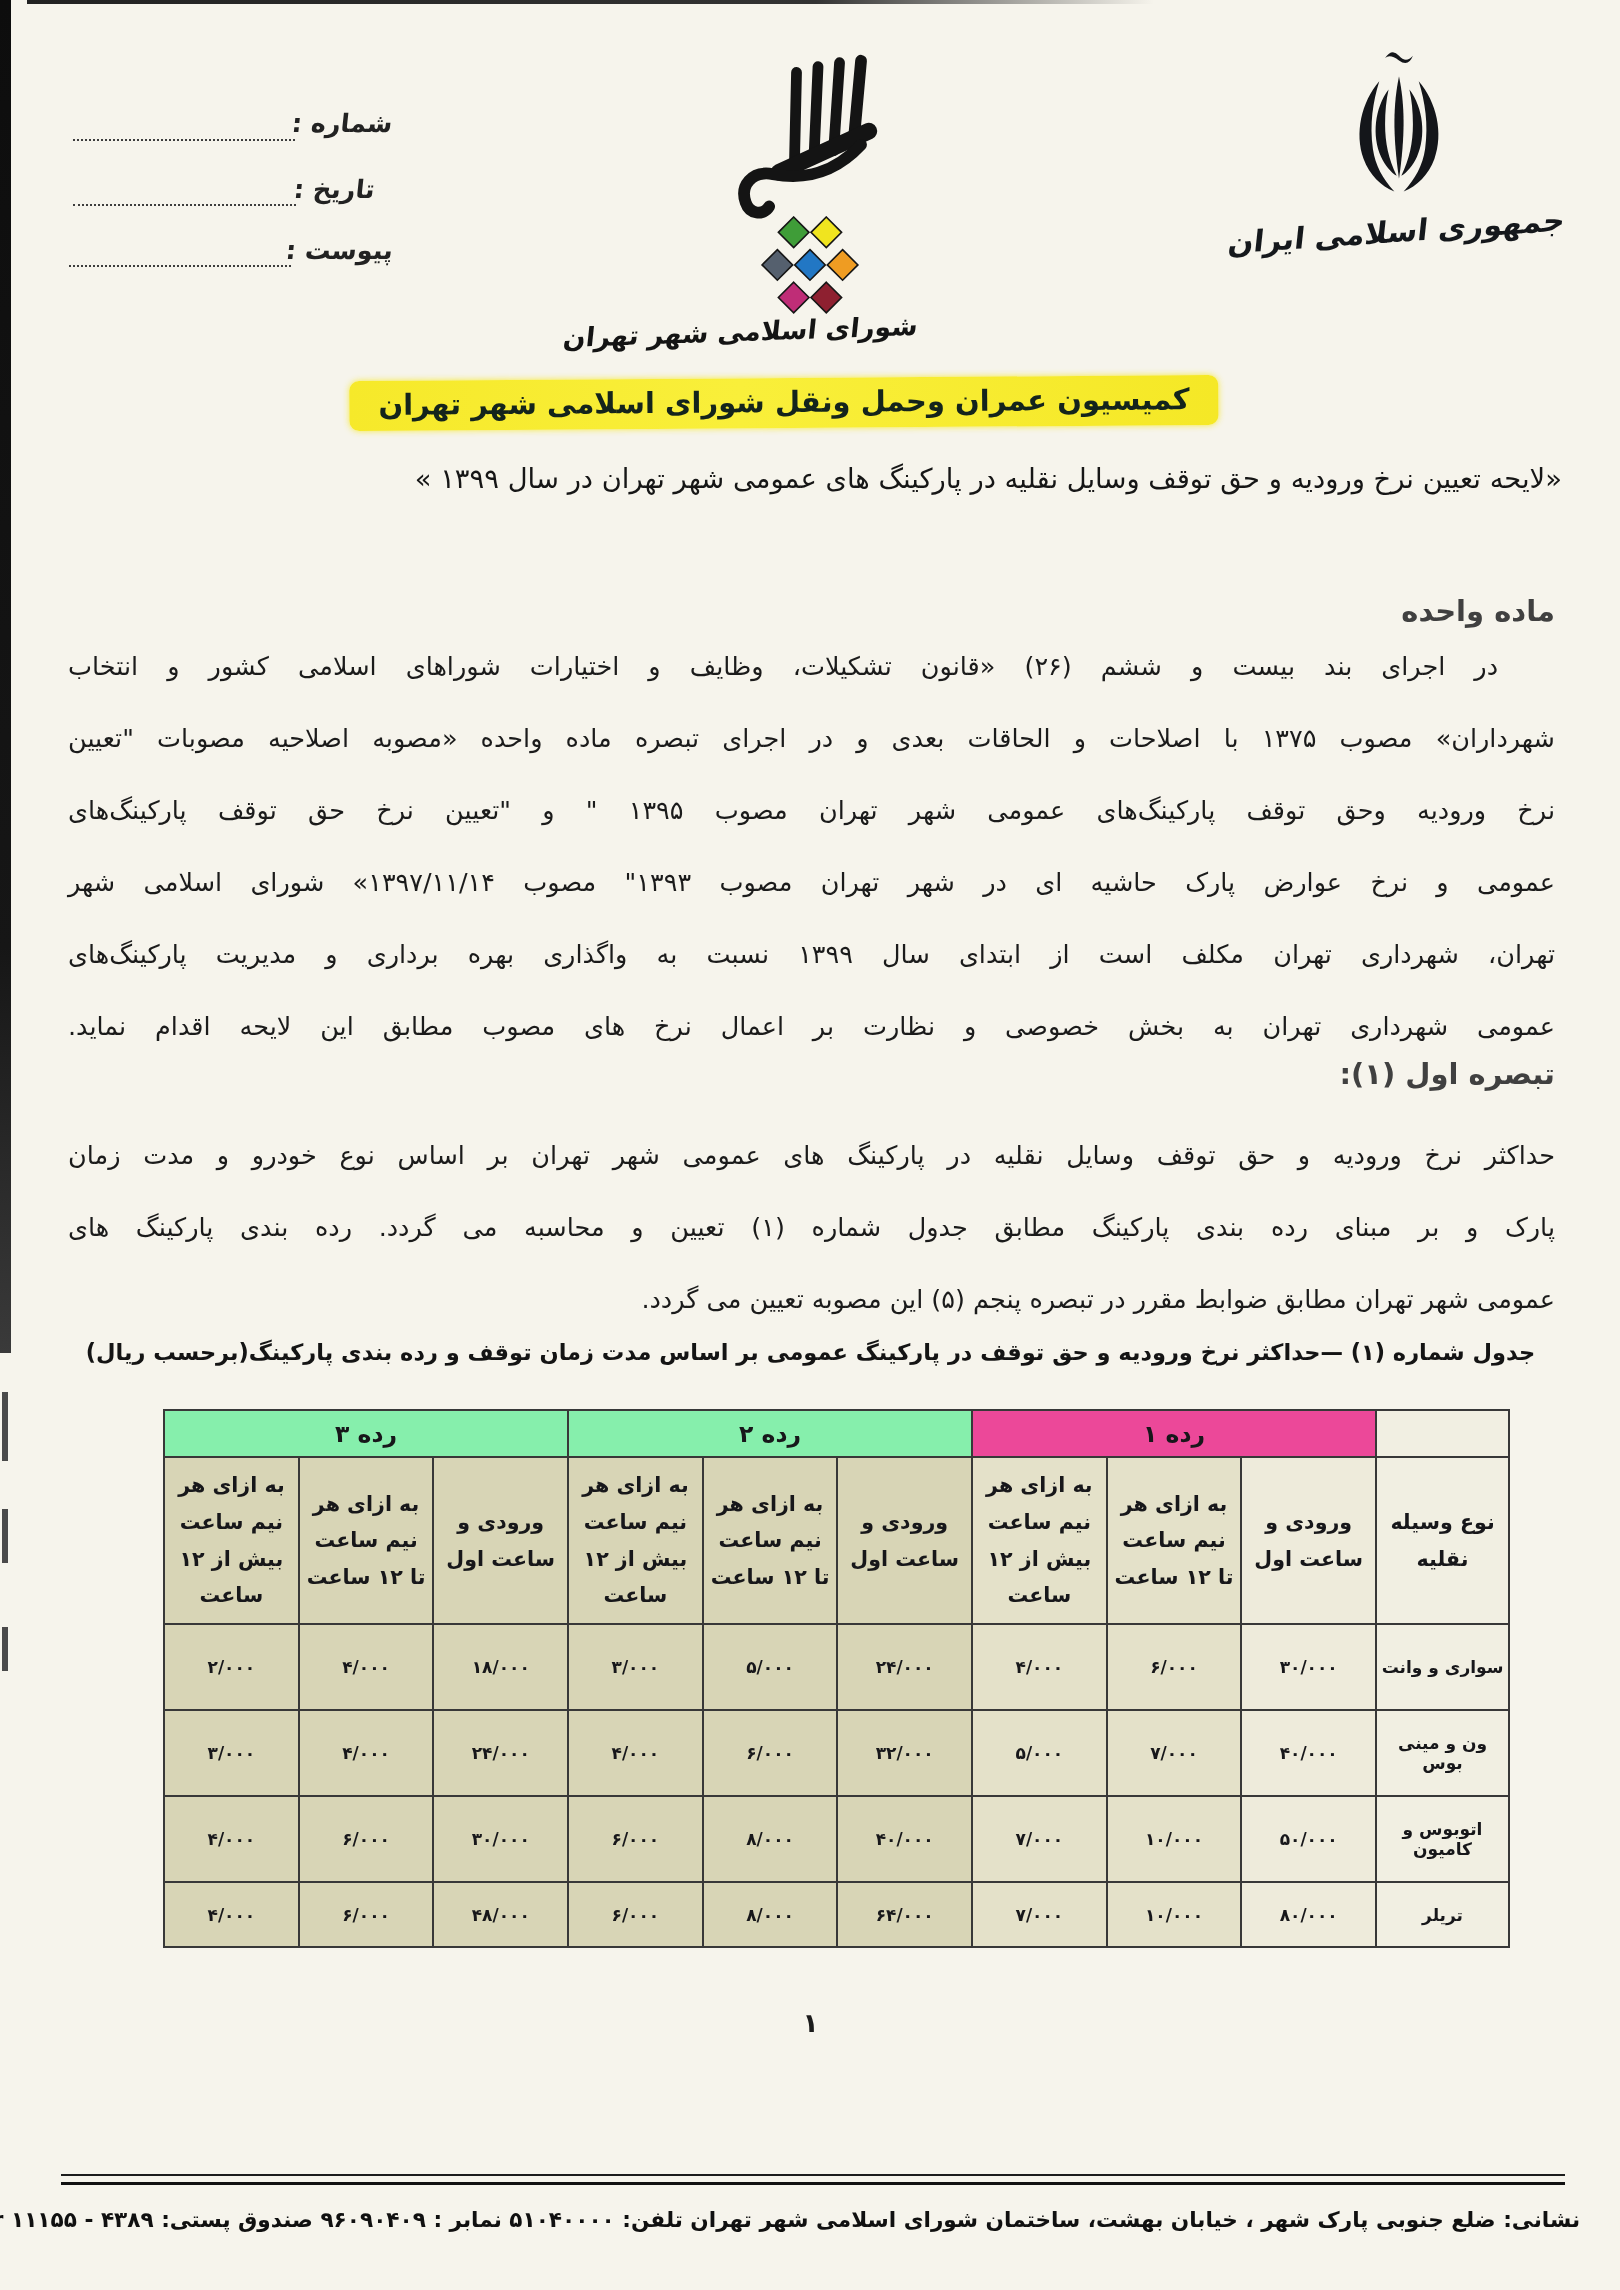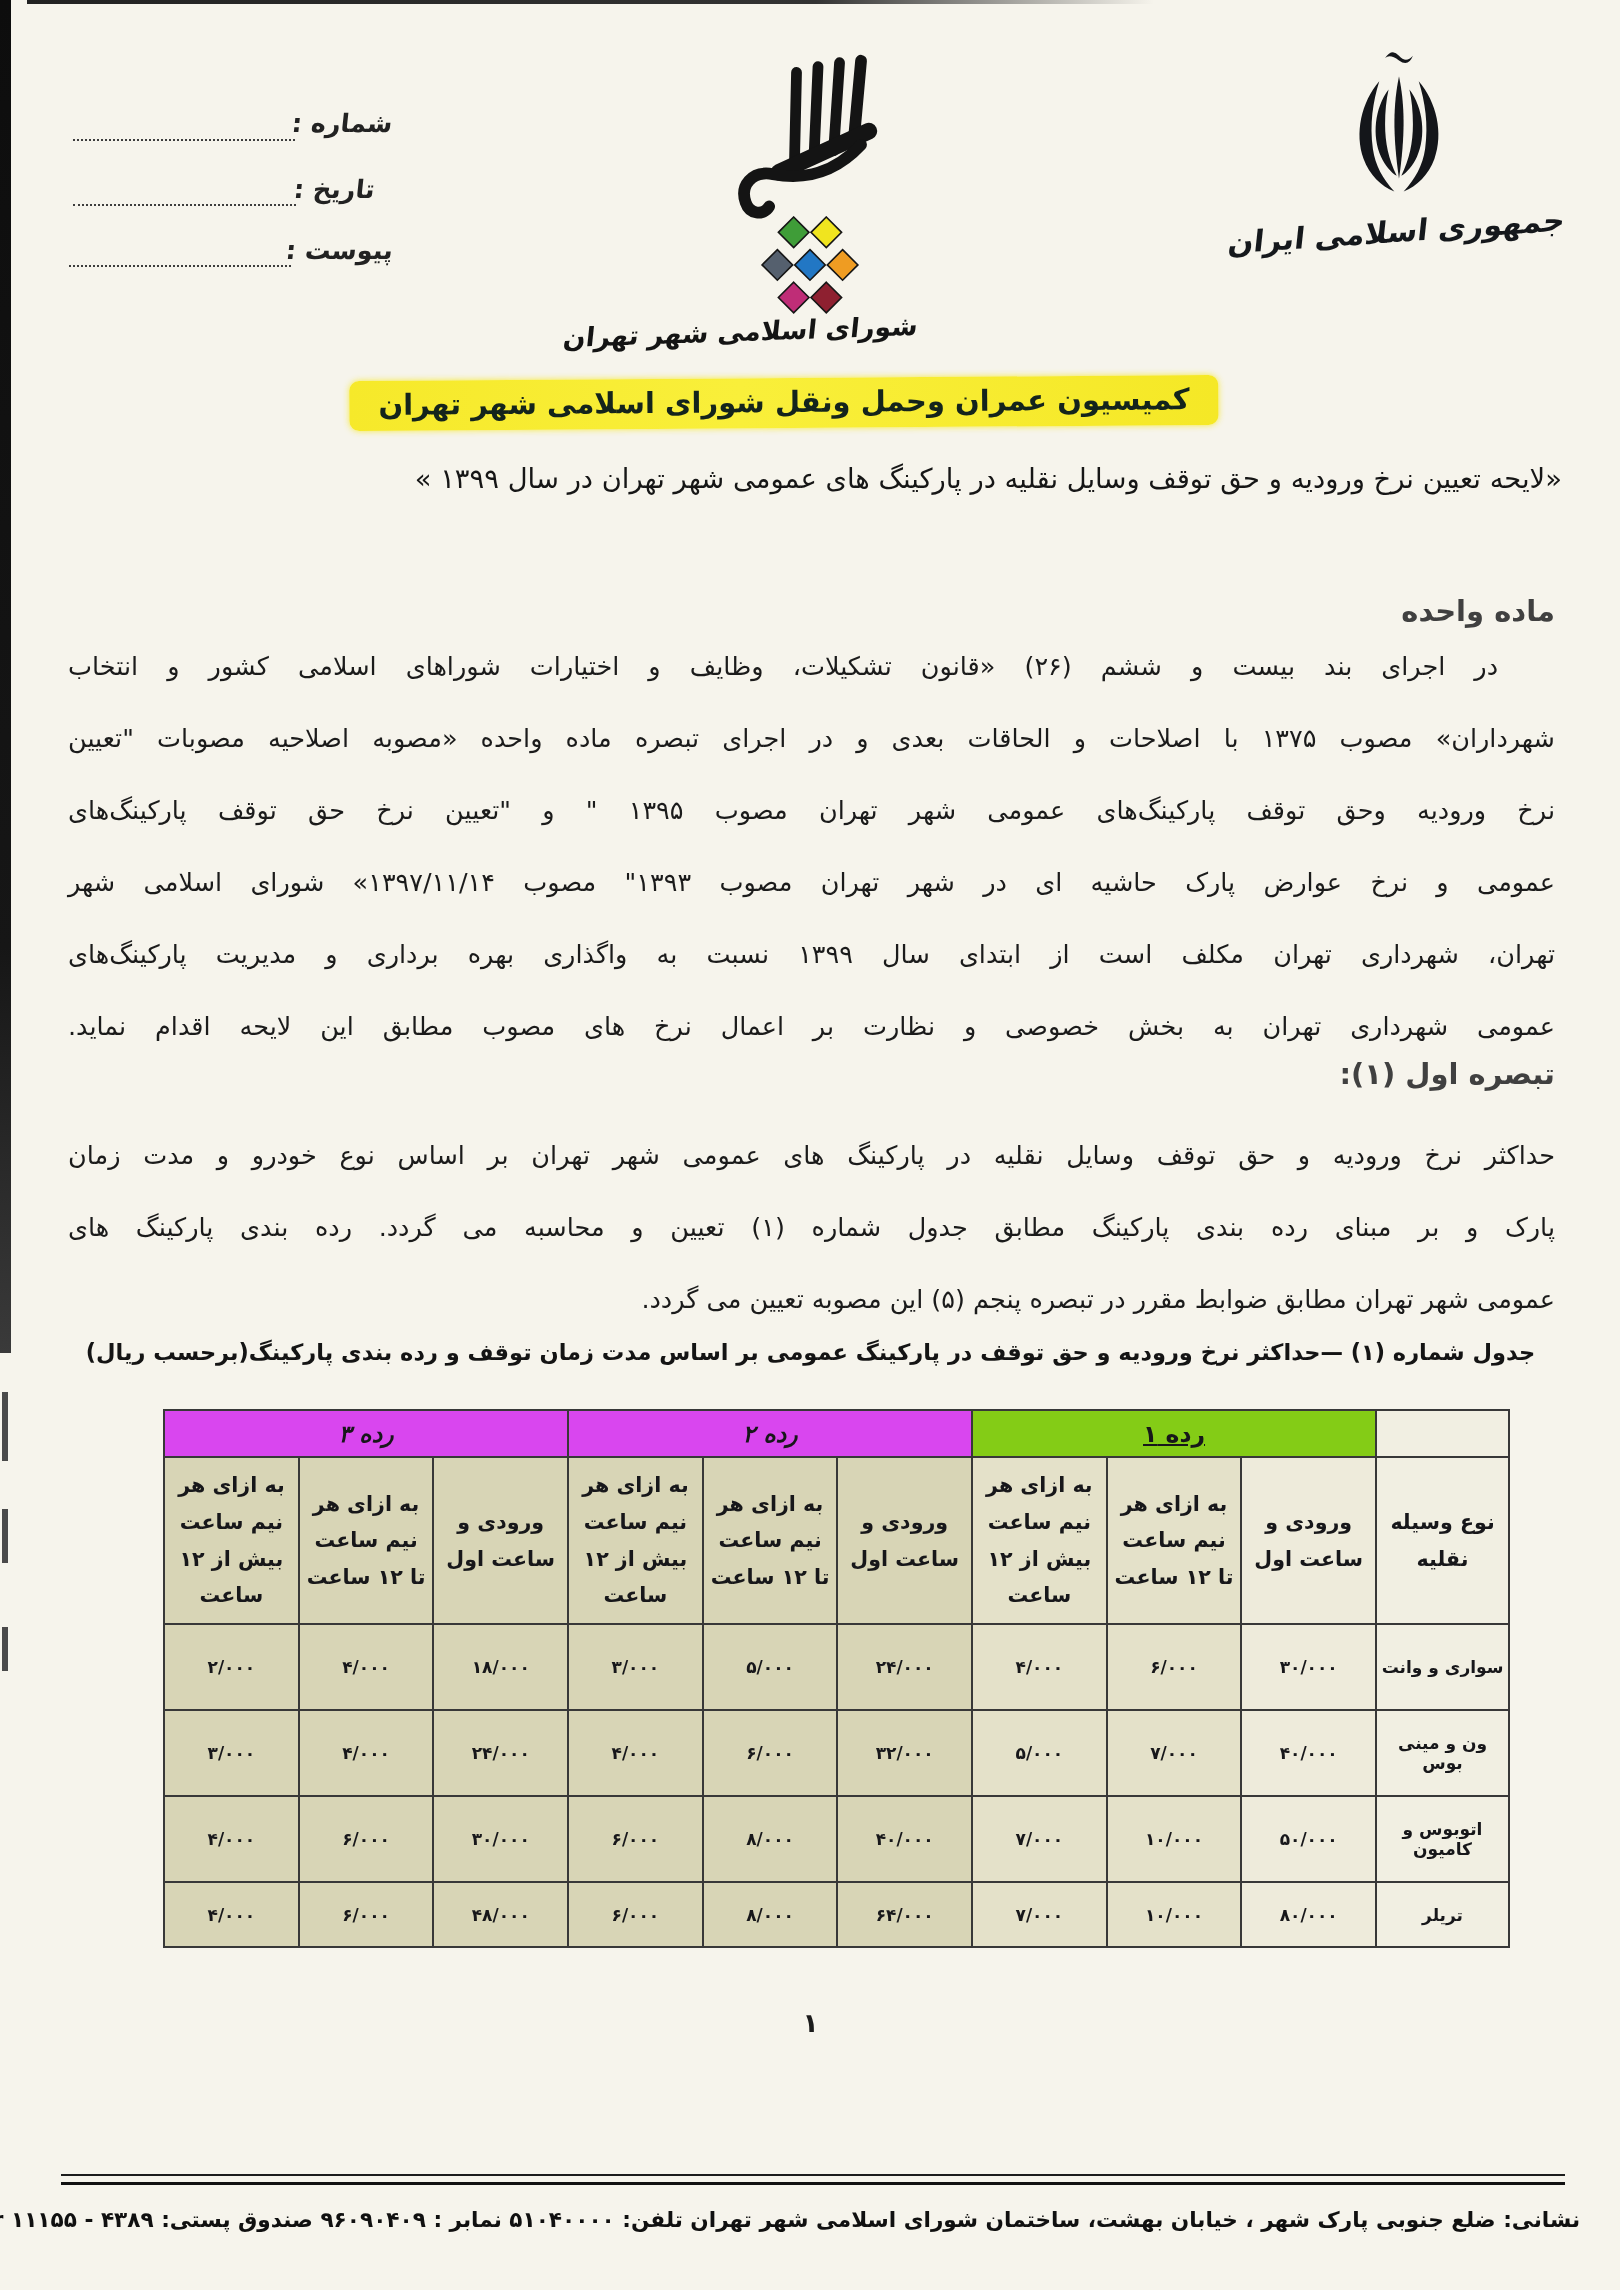--- a/index.html
+++ b/index.html
@@ -57,22 +57,22 @@
     font-weight:bold;color:#17171a;padding:2px 3.9px;}
   table.rates{border:2.9px solid #2b2b2b;}
   tr.tr-group{height:47px;}
   tr.tr-group td{font-size:23.5px;border-bottom-width:2.9px;}
   tr.tr-sub{height:167px;}
   tr.tr-sub td{font-size:20.6px;line-height:1.78;border-bottom-width:2.9px;}
   tr.tr-data{height:86px;}
   tr.tr-data td{font-size:17px;border-top-width:2.9px;}
   tr.tr-data.last{height:65px;}
   td.bg-corner,td.bg-vehicle{background:#f1efe2;}
-  td.bg-g1{background:#84cc16;text-decoration:underline;}
-  td.bg-g23{background:#d946ef;font-style:italic;}
+  td.bg-g1{background:#ec4899;}
+  td.bg-g23{background:#86efac;}
   td.bg-r1e{background:#eeebdb;}
   td.bg-r1{background:#e4e1c9;}
   td.bg-r23{background:#d8d5b6;}
   td.v-name{font-size:23.5px;}
 
   .page-num{left:59px;top:2007px;width:1503px;text-align:center;font-size:26.5px;font-weight:bold;}
 
   .foot-rule-thin{left:61px;top:2174px;width:1504px;height:0;border-top:2px solid #1c1c1c;}
   .foot-rule-thick{left:61px;top:2182px;width:1504px;height:0;border-top:3.9px solid #111;}
   .footer-text{left:39px;top:2207px;width:1541px;text-align:center;direction:rtl;

